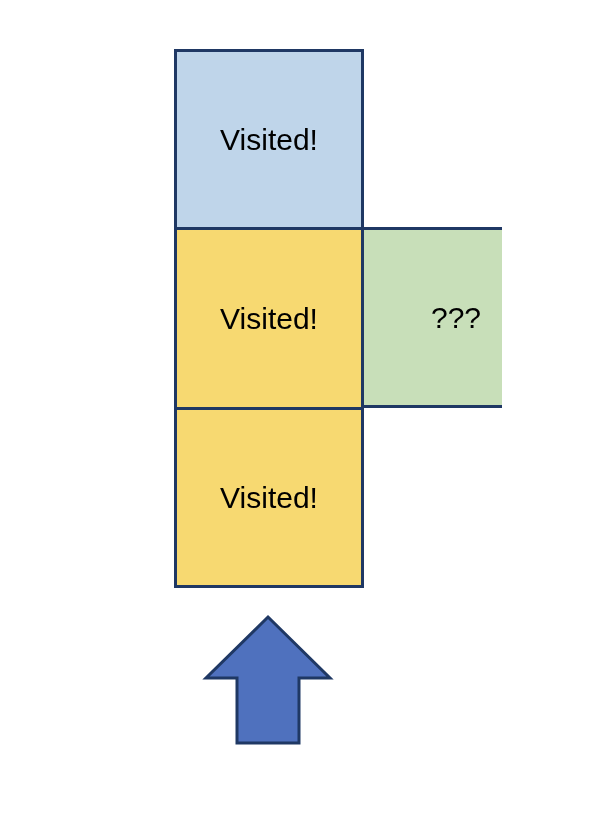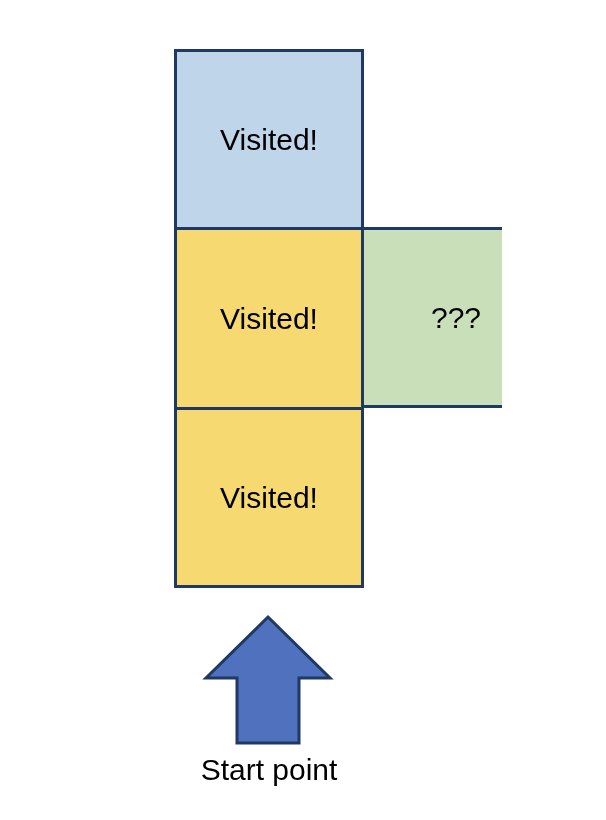--- a/index.html
+++ b/index.html
@@ -94,15 +94,14 @@
   <div class="cell cell-bottom">
     <span class="cell-label">Visited!</span>
   </div>
 
   <div class="arrow-wrap">
     <svg viewBox="0 0 132 134" xmlns="http://www.w3.org/2000/svg" aria-hidden="true">
       <polygon points="66,4 128,65 97,65 97,130 35,130 35,65 4,65"></polygon>
     </svg>
   </div>
 
-  <div class="start-label">Start point</div>
 
 </div>
 
 </body></html>

